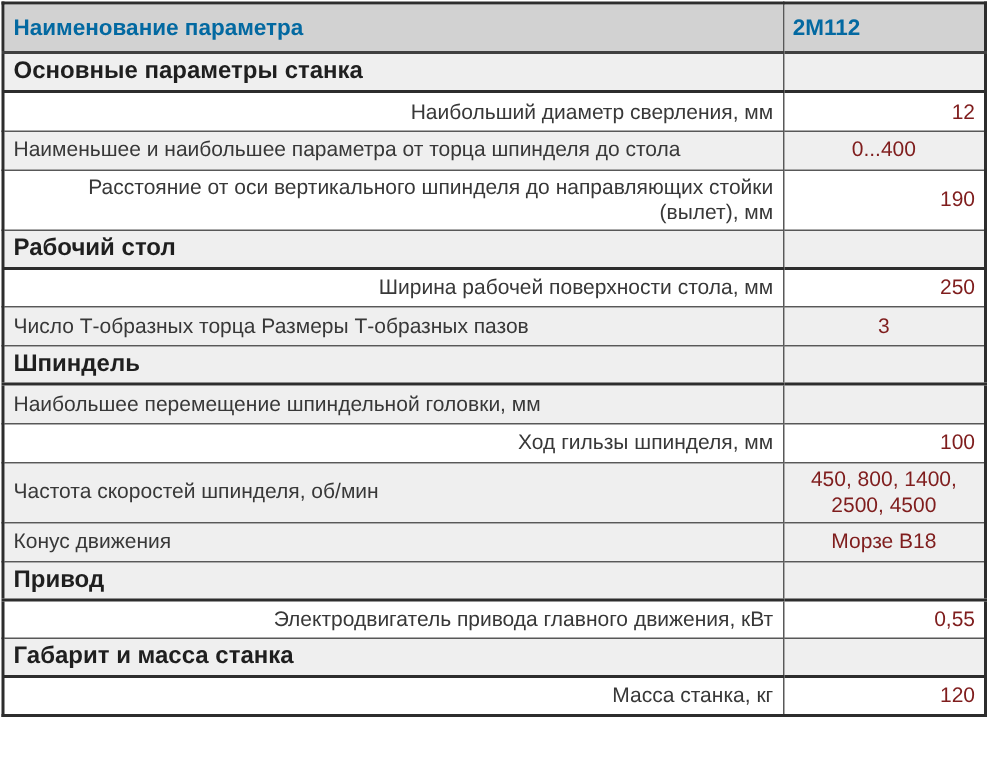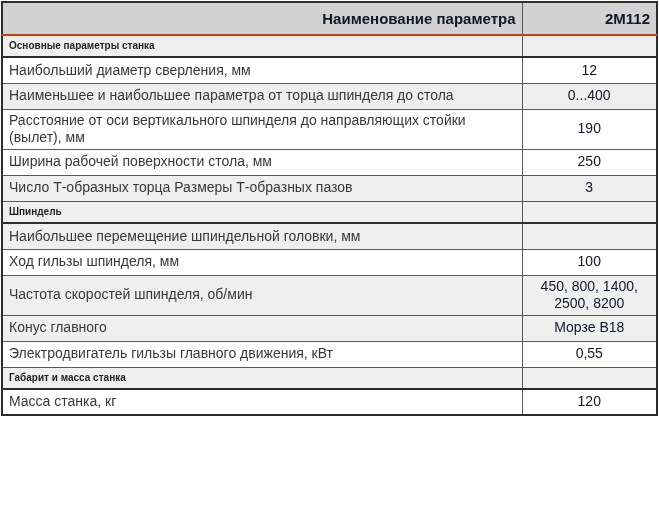--- a/index.html
+++ b/index.html
@@ -30,53 +30,53 @@
     vertical-align: middle;
     overflow: hidden;
   }
 
   
   tr.hdr { height: 33px; }
   tr.hdr th {
     background: #d2d2d2;
     font-size: 15px;
     font-weight: bold;
-    color: #0f172a;
-    text-align: right;
-    border-bottom: 2px solid #c2410c;
+    color: #0369a1;
+    text-align: left;
+    border-bottom: 2px solid #404040;
   }
 
   
   tr.sec { height: 22px; }
   tr.sec td {
-    font-size: 10px;
+    font-size: 16px;
     font-weight: bold;
     color: #1f1f1f;
     text-align: left;
     border-bottom: 2px solid #2d2d2d;
   }
 
   
   tr.std  { height: 26px; }
   tr.tall { height: 39px; }
   td.t {
     font-size: 14px;
     color: #383838;
     text-align: left;
     line-height: 1.25;
   }
   td.v {
     font-size: 14px;
-    color: #0f172a;
+    color: #7f1d1d;
     text-align: center;
     line-height: 1.25;
   }
 
   tr.shade td { background: #efefef; }
-  tr.white td { background: #ffffff; }
+  tr.white td { background: #ffffff; text-align: right; }
 </style>
 </head>
 <body>
 
 <div class="spec-wrap">
   <table class="spec">
     <colgroup>
         <col class="c-param">
         <col class="c-model">
       </colgroup>
@@ -100,20 +100,24 @@
     <tr class="std shade">
       <td class="t">Наименьшее и наибольшее параметра от торца шпинделя до стола</td>
       <td class="v">0...400</td>
     </tr>
 
     <tr class="tall white">
       <td class="t">Расстояние от оси вертикального шпинделя до направляющих стойки (вылет), мм</td>
       <td class="v">190</td>
     </tr>
 
+    <tr class="sec shade">
+      <td class="t">Рабочий стол</td>
+      <td class="v"></td>
+    </tr>
 
     <tr class="std white">
       <td class="t">Ширина рабочей поверхности стола, мм</td>
       <td class="v">250</td>
     </tr>
 
     <tr class="std shade">
       <td class="t">Число Т-образных торца Размеры Т-образных пазов</td>
       <td class="v">3</td>
     </tr>
@@ -128,32 +132,36 @@
       <td class="v"></td>
     </tr>
 
     <tr class="std white">
       <td class="t">Ход гильзы шпинделя, мм</td>
       <td class="v">100</td>
     </tr>
 
     <tr class="tall shade">
       <td class="t">Частота скоростей шпинделя, об/мин</td>
-      <td class="v">450, 800, 1400, 2500, 8200</td>
+      <td class="v">450, 800, 1400, 2500, 4500</td>
     </tr>
 
 
     <tr class="std shade">
-      <td class="t">Конус главного</td>
+      <td class="t">Конус движения</td>
       <td class="v">Морзе B18</td>
     </tr>
 
+    <tr class="sec shade">
+      <td class="t">Привод</td>
+      <td class="v"></td>
+    </tr>
 
     <tr class="std white">
-      <td class="t">Электродвигатель гильзы главного движения, кВт</td>
+      <td class="t">Электродвигатель привода главного движения, кВт</td>
       <td class="v">0,55</td>
     </tr>
 
     <tr class="sec shade">
       <td class="t">Габарит и масса станка</td>
       <td class="v"></td>
     </tr>
 
 
     <tr class="std white">

